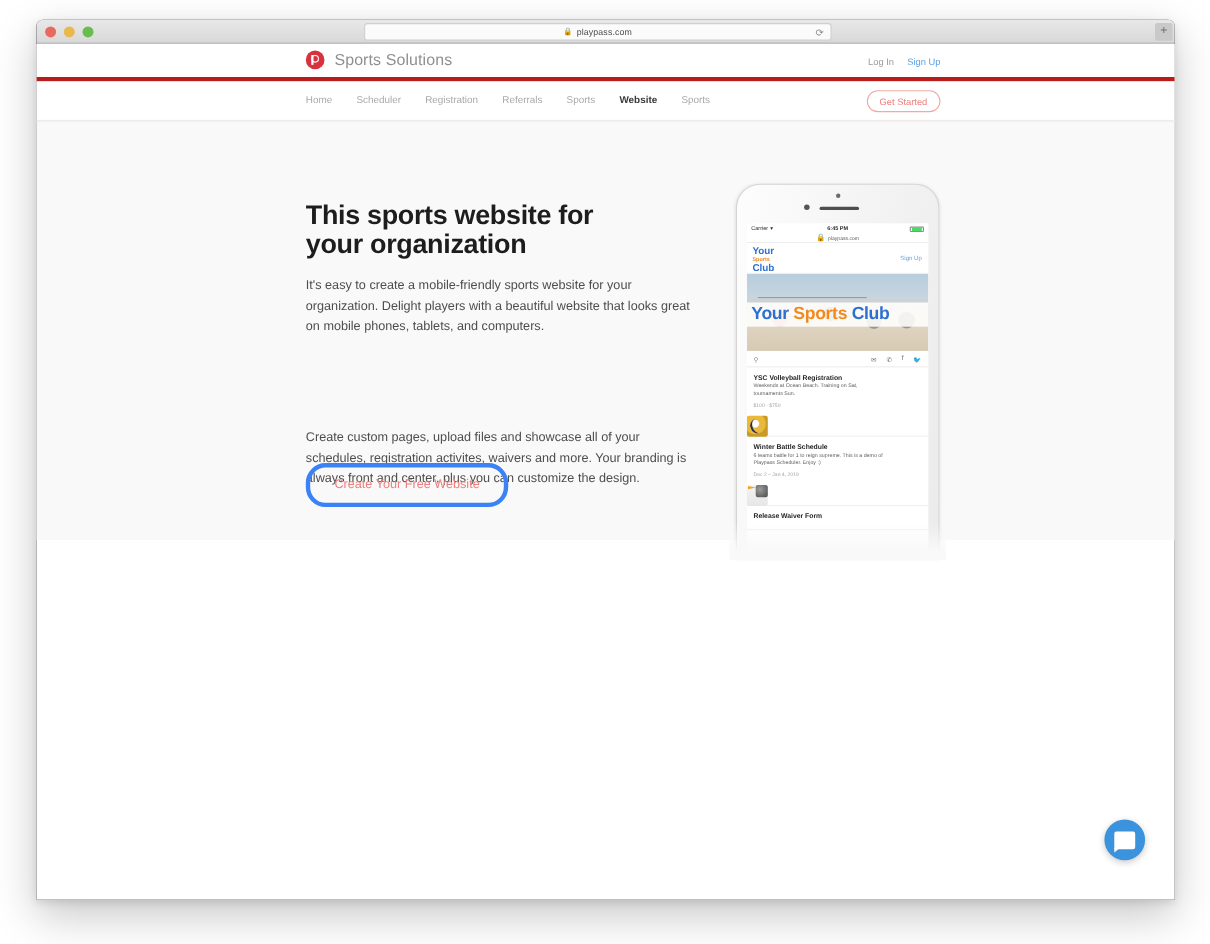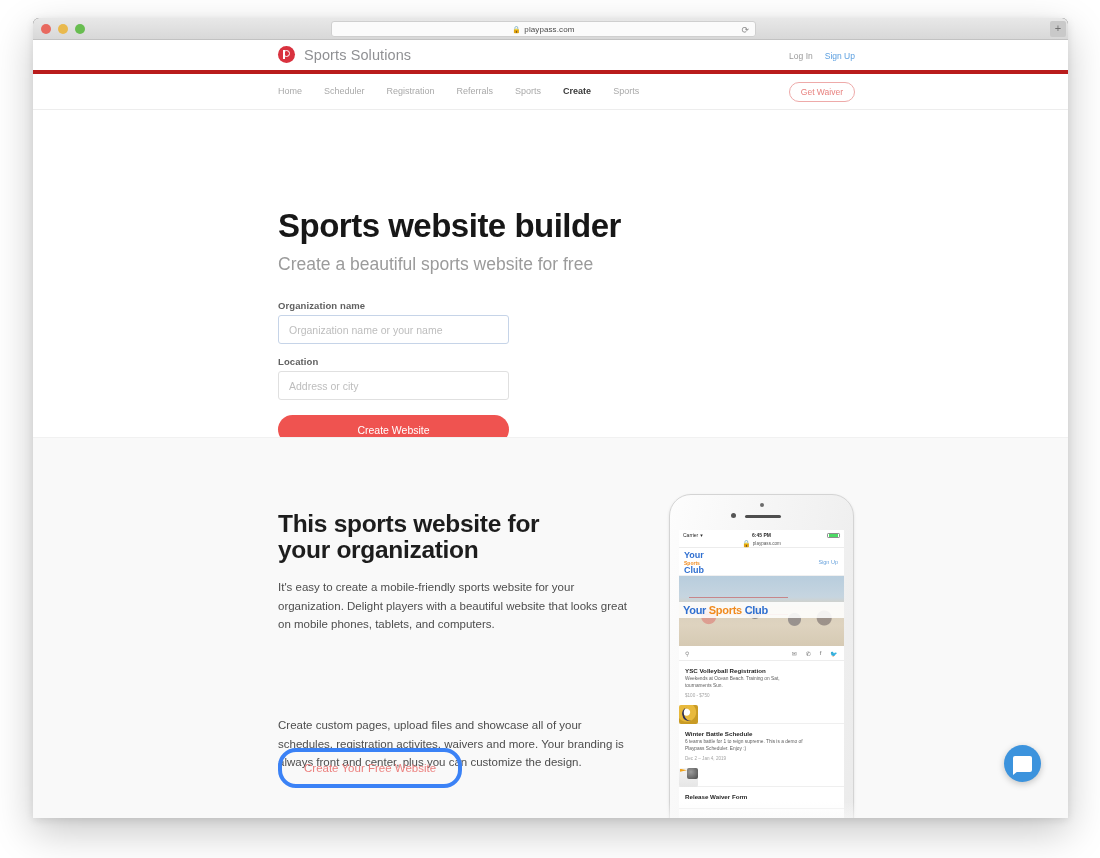--- a/index.html
+++ b/index.html
@@ -301,21 +301,21 @@
   #ph-net {
     position: absolute; left: 6%; top: 30%;
     width: 60%; height: 18px;
     border-top: 1px solid rgba(200,70,70,.55);
     border-bottom: 1px solid rgba(200,70,70,.45);
   }
   #ph-photo-title {
     position: absolute; left: 0; right: 0; top: 26px;
     background: rgba(255,255,255,.88);
     padding: 2px 4px;
-    font-size: 11px; font-weight: bold; letter-spacing: -.3px;
+    font-size: 16px; font-weight: bold; letter-spacing: -.3px;
     white-space: nowrap;
   }
   .pt-blue { color: #2f6fd0; }
   .pt-orange { color: #f08a1e; }
   
   #ph-social {
     height: 15px; position: relative;
     border-bottom: .5px solid #ededed;
   }
   #ph-search-ico { position: absolute; left: 6px; top: 4px; font-size: 6px; color: #8d8d8d; }
@@ -425,38 +425,26 @@
       </div>
     </div>
 
     <div id="site-nav">
       <div id="nav-items">
         <span class="nav-item">Home</span>
         <span class="nav-item">Scheduler</span>
         <span class="nav-item">Registration</span>
         <span class="nav-item">Referrals</span>
         <span class="nav-item">Sports</span>
-        <span class="nav-item active">Create</span>
+        <span class="nav-item active">Website</span>
         <span class="nav-item">Sports</span>
       </div>
-      <div id="get-started-btn">Get Waiver</div>
+      <div id="get-started-btn">Get Started</div>
     </div>
 
-    <div id="hero">
-      <h1 id="hero-title">Sports website builder</h1>
-      <div id="hero-sub">Create a beautiful sports website for free</div>
-
-      <label class="field-label" id="org-label">Organization name</label>
-      <input id="org-input" type="text" placeholder="Organization name or your name" style="">
-
-      <label class="field-label" id="loc-label">Location</label>
-      <input id="loc-input" type="text" placeholder="Address or city" style="">
-
-      <button id="create-website-btn">Create Website</button>
-    </div>
 
     <div id="section-two">
       <h2 id="s2-title">This sports website for your organization</h2>
       <p id="s2-p1">It's easy to create a mobile-friendly sports website for your organization. Delight players with a beautiful website that looks great on mobile phones, tablets, and computers.</p>
       <p id="s2-p2">Create custom pages, upload files and showcase all of your schedules, registration activites, waivers and more. Your branding is always front and center, plus you can customize the design.</p>
       <button id="s2-cta">Create Your Free Website</button>
 
       <div id="phone">
         <div id="phone-body"></div>
         <div id="phone-cam"></div>

